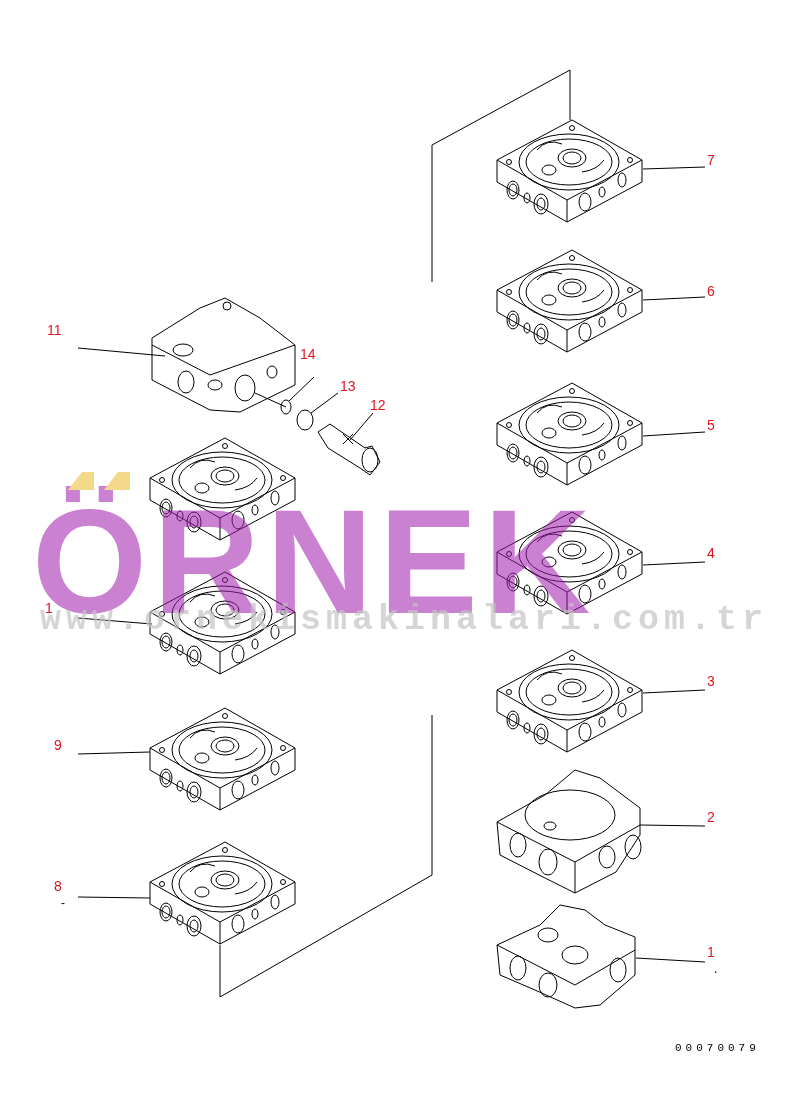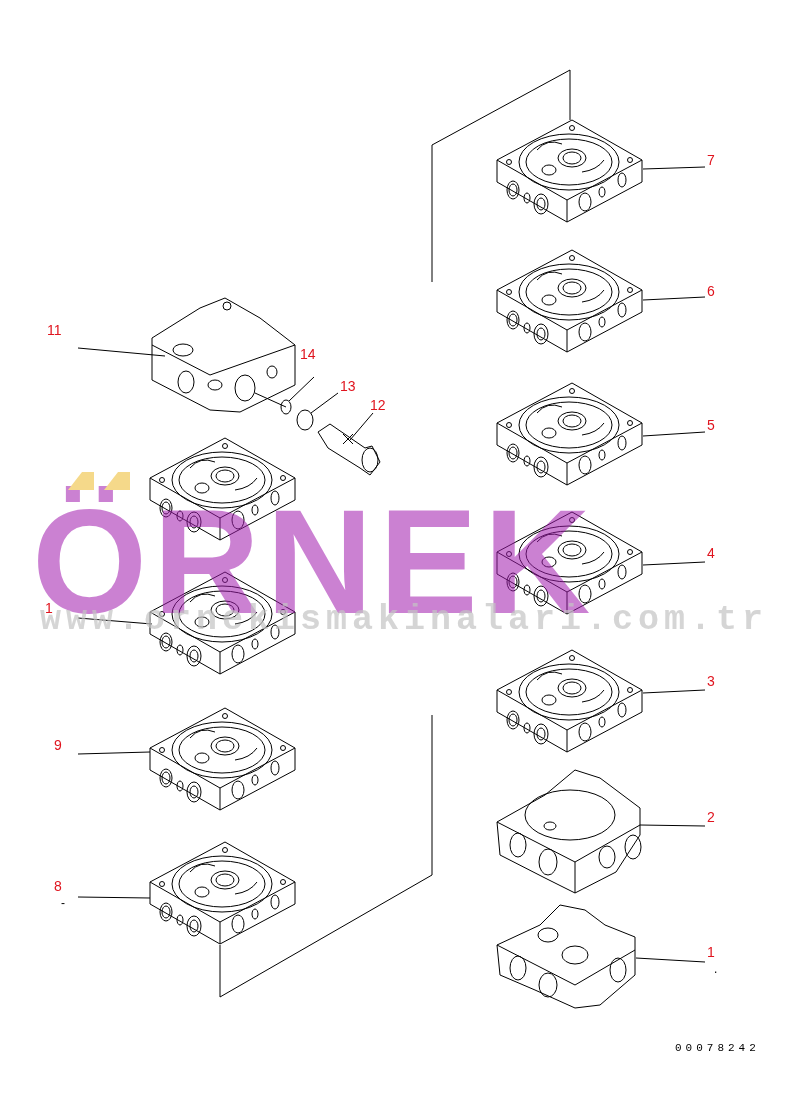--- a/index.html
+++ b/index.html
@@ -158,13 +158,13 @@
 <div class="callout" style="left:47px;top:323px">11</div>
 <div class="callout" style="left:300px;top:347px">14</div>
 <div class="callout" style="left:340px;top:379px">13</div>
 <div class="callout" style="left:370px;top:398px">12</div>
 <div class="callout" style="left:45px;top:601px">1</div>
 <div class="callout" style="left:54px;top:738px">9</div>
 <div class="callout" style="left:54px;top:879px">8</div>
 <div class="dash" style="left:61px;top:896px">-</div>
 <div class="dash" style="left:714px;top:962px">.</div>
 
-<div class="drawing-no">00078242</div>
+<div class="drawing-no">00070079</div>
 
 </body></html>

